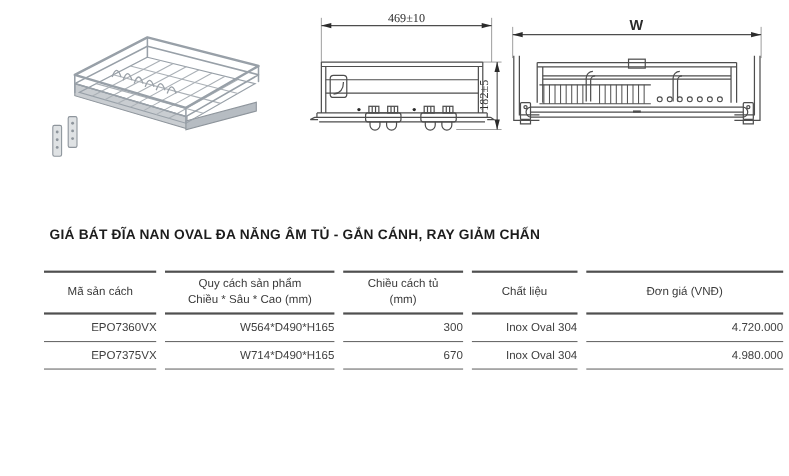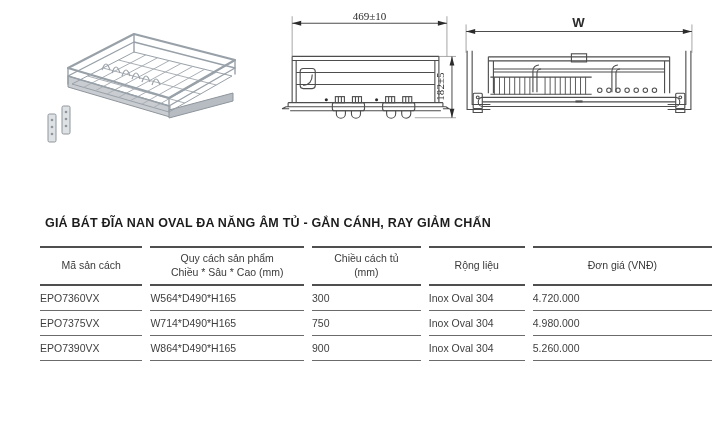--- a/index.html
+++ b/index.html
@@ -7,30 +7,30 @@
        font-family:"Liberation Sans",sans-serif;color:#3a3a3a;}
 
   .fig{position:absolute;}
   #fig-photo{left:42px;top:14px;width:212px;height:136px;}
   #fig-side{left:264px;top:8px;width:196px;height:126px;}
   #fig-front{left:460px;top:16px;width:238px;height:107px;}
 
   .dim-serif{font-family:"Liberation Serif",serif;font-size:11px;fill:#2b2b2b;}
   .dim-sans{font-family:"Liberation Sans",sans-serif;font-size:13px;font-weight:700;fill:#2b2b2b;}
 
-  #page-title{position:absolute;left:45px;top:216px;width:660px;
+  #page-title{position:absolute;left:45px;top:206px;width:660px;
       font-size:12.5px;font-weight:700;color:#1c1c1c;letter-spacing:.2px;}
 
   #spec-table{position:absolute;left:32px;top:246px;width:688px;
       border-collapse:separate;border-spacing:8px 0;table-layout:fixed;}
   #spec-table th{font-weight:400;font-size:10.5px;line-height:1.3;color:#3a3a3a;
       border-top:2px solid #4f4f4f;border-bottom:2px solid #4f4f4f;
       height:34px;padding:1px 0;text-align:center;vertical-align:middle;}
   #spec-table td{font-size:10.5px;color:#3f3f3f;height:24px;padding:0;
-      border-bottom:1.5px solid #6b6b6b;text-align:left;vertical-align:middle;}
+      border-bottom:1.5px solid #6b6b6b;text-align:right;vertical-align:middle;}
 </style>
 </head>
 <body>
 
 <svg id="fig-photo" class="fig" viewBox="0 0 212 136">
 
   <polygon points="26,62 26,73 128,103 128,92" fill="#c9cdd1" stroke="#8e959c" stroke-width="1"></polygon>
   <polygon points="127,96 191,79 191,87 127,104" fill="#b6bcc2" stroke="#8e959c" stroke-width="1"></polygon>
 
   <g stroke="#aab0b6" stroke-width="1" fill="none">
@@ -189,40 +189,33 @@
     <tr>
       <th>Mã sản cách</th>
       <th>
         <div>Quy cách sản phẩm</div>
         <div>Chiều * Sâu * Cao (mm)</div>
       </th>
       <th>
         <div>Chiều cách tủ</div>
         <div>(mm)</div>
       </th>
-      <th>Rộng liệu</th>
+      <th>Chất liệu</th>
       <th>Đơn giá  (VNĐ)</th>
     </tr>
   </thead>
   <tbody>
     <tr>
       <td>EPO7360VX</td>
       <td>W564*D490*H165</td>
       <td>300</td>
       <td>Inox Oval 304</td>
       <td>4.720.000</td>
     </tr>
     <tr>
       <td>EPO7375VX</td>
       <td>W714*D490*H165</td>
-      <td>750</td>
+      <td>670</td>
       <td>Inox Oval 304</td>
       <td>4.980.000</td>
     </tr>
-    <tr>
-      <td>EPO7390VX</td>
-      <td>W864*D490*H165</td>
-      <td>900</td>
-      <td>Inox Oval 304</td>
-      <td>5.260.000</td>
-    </tr>
   </tbody>
 </table>
 
 </body></html>

